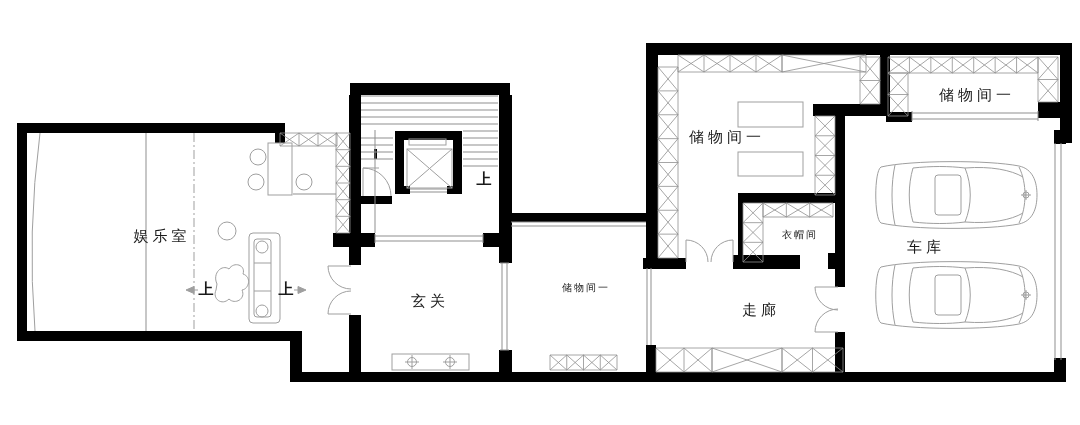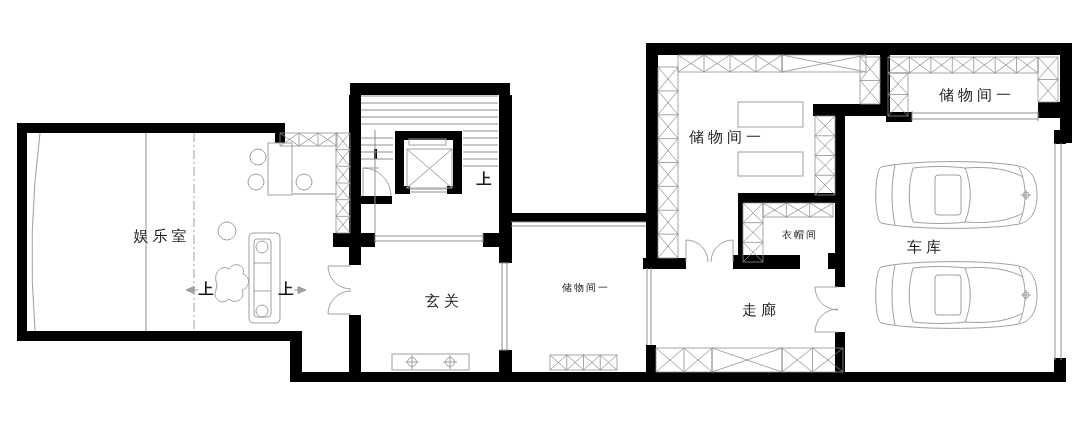--- a/index.html
+++ b/index.html
@@ -100,21 +100,21 @@
       <rect x="738" y="152" width="65" height="24"></rect>
     </g>
 
     <g>
       <use href="#car" transform="translate(871,161)"></use>
       <use href="#car" transform="translate(871,261)"></use>
     </g>
   </svg>
 
   <span class="lbl" style="left:162px;top:236px">娱乐室</span>
-  <span class="lbl" style="left:444px;top:301px">玄关</span>
+  <span class="lbl" style="left:430px;top:301px">玄关</span>
   <span class="lbl long" style="left:586px;top:288px">储物间一</span>
   <span class="lbl" style="left:761px;top:310px">走廊</span>
   <span class="lbl long" style="left:800px;top:235px">衣帽间</span>
   <span class="lbl" style="left:727px;top:137px">储物间一</span>
   <span class="lbl" style="left:977px;top:95px">储物间一</span>
   <span class="lbl" style="left:926px;top:247px">车库</span>
 
   <span class="lbl up" style="left:484px;top:179px">上</span>
   <span class="lbl up" style="left:206px;top:289px">上</span>
   <span class="lbl up" style="left:286px;top:289px">上</span>

